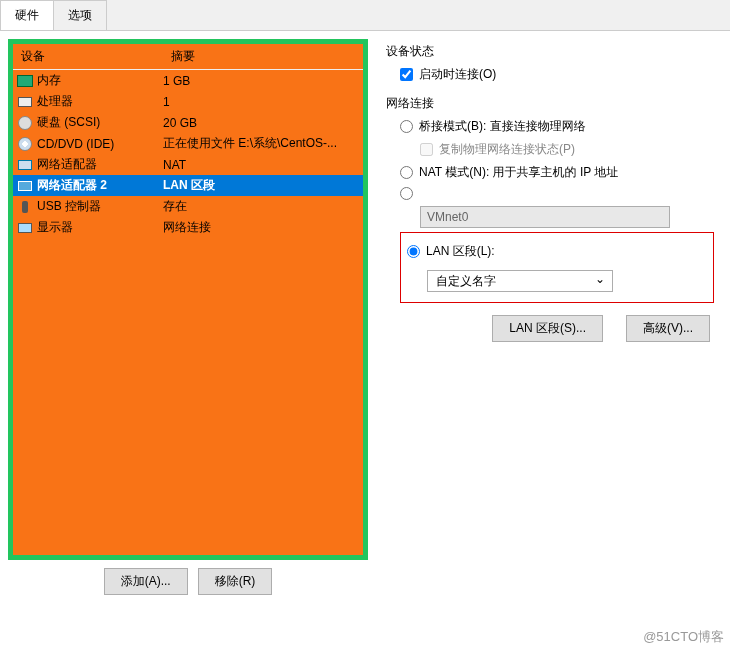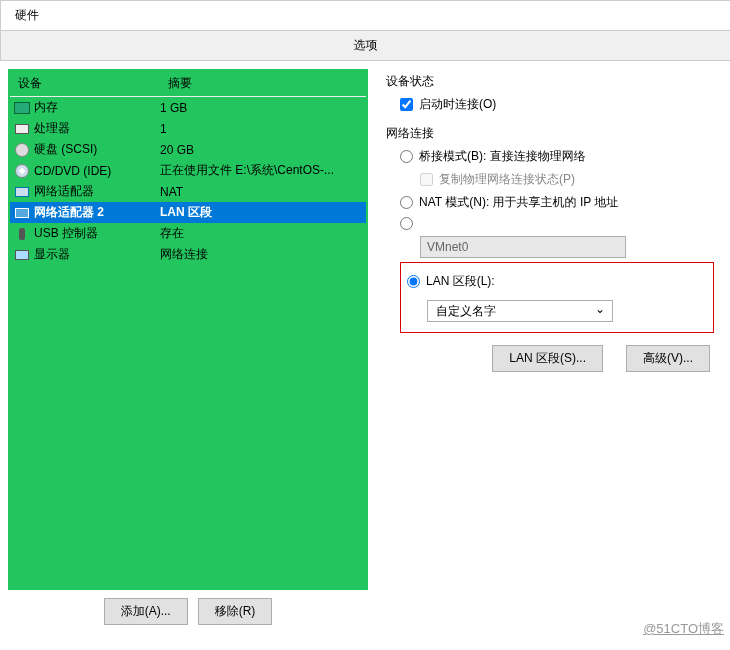--- a/index.html
+++ b/index.html
@@ -1,52 +1,52 @@
 <!DOCTYPE html>
 <html><head>
 <meta charset="utf-8">
 <style>
 * { box-sizing: border-box; margin: 0; padding: 0; }
 body { font-family: "Microsoft YaHei", "Segoe UI", Tahoma, sans-serif; font-size: 12px; background: #fff; color: #000; width: 730px; height: 650px; position: relative; }
 
-.tabs { display: flex; border-bottom: 1px solid #ccc; background: #f0f0f0; flex-direction: column; }
+.tabs { display: flex; border-bottom: 1px solid #ccc; background: #f0f0f0; }
 .tab { padding: 6px 14px; border: 1px solid #ccc; border-bottom: none; background: #fff; margin-right: -1px; cursor: pointer; }
 .tab.inactive { background: #f0f0f0; text-align: center; }
 
 .content { display: flex; padding: 8px; gap: 10px; height: 580px; }
 
 .left-panel { width: 360px; display: flex; flex-direction: column; }
-.device-list { flex: 1; border: 2px solid #22c55e; background: #22c55e; overflow: auto; }
+.device-list { flex: 1; border: 5px solid #22c55e; background: #f97316; overflow: auto; }
 .device-header { display: flex; padding: 4px 8px; font-weight: normal; border-bottom: 1px solid #eee; }
 .device-header .col1 { width: 150px; }
 .device-row { display: flex; align-items: center; padding: 2px 4px; cursor: pointer; }
 .device-row.selected { background: #0078d7; color: #fff; font-weight: bold; }
 .device-row .icon { width: 16px; height: 16px; margin-right: 4px; display: inline-flex; align-items: center; justify-content: center; }
 .device-row .col1 { width: 146px; display: flex; align-items: center; }
 .device-row .col2 { flex: 1; overflow: hidden; white-space: nowrap; text-overflow: ellipsis; }
 
 .btn-row { display: flex; justify-content: center; gap: 10px; padding: 8px 0; }
 .btn { padding: 4px 16px; border: 1px solid #adadad; background: #e1e1e1; cursor: pointer; font-size: 12px; }
 
 .right-panel { flex: 1; padding: 4px 8px; }
 .group { margin-bottom: 12px; }
 .group-title { margin-bottom: 6px; }
 .group-body { padding-left: 14px; }
 .opt { display: flex; align-items: center; margin: 6px 0; gap: 4px; }
 .opt input { margin-right: 2px; }
 .sub-opt { margin-left: 20px; color: #888; }
-.select-box { width: 206px; padding: 3px 6px; border: 1px solid #adadad; background: #e8e8e8; color: #666; margin-left: 20px; margin-top: 2px; appearance: none; position: relative; }
+.select-box { width: 250px; padding: 3px 6px; border: 1px solid #adadad; background: #e8e8e8; color: #666; margin-left: 20px; margin-top: 2px; appearance: none; position: relative; }
 .select-wrap { position: relative; display: inline-block; margin-left: 20px; margin-top: 4px; }
 .select-wrap::after { content: "⌄"; position: absolute; right: 8px; top: 2px; pointer-events: none; }
 .select-wrap select { width: 186px; padding: 3px 6px 3px 8px; border: 1px solid #adadad; background: #fff; appearance: none; font-size: 12px; }
 .highlight-box { border: 1px solid #d00; padding: 4px 6px 10px 6px; margin-top: 4px; }
 
 .bottom-btns { display: flex; justify-content: flex-end; gap: 23px; margin-top: 10px; padding-right: 4px; }
 
-.watermark { position: absolute; right: 6px; bottom: 12px; color: #999; font-size: 13px; text-decoration: underline; }
+.watermark { position: absolute; right: 6px; bottom: 4px; color: #999; font-size: 13px; }
 
 
 .ic { width:16px; height:12px; display:inline-block; }
 .ic-mem { background: linear-gradient(#2a7, #2a7); border: 1px solid #063; }
 .ic-cpu { width:14px; height:10px; border:1px solid #555; background:#eee; }
 .ic-hdd { width:14px; height:14px; border-radius:50%; border:1px solid #888; background:#ddd; }
 .ic-cd { width:14px; height:14px; border-radius:50%; border:1px solid #888; background: radial-gradient(circle,#fff 30%,#cde 31%); }
 .ic-net { width:14px; height:10px; border:1px solid #07a; background:#cde; }
 .ic-net.sel { border-color:#fff; background:#5ad; }
 .ic-usb { width:6px; height:12px; background:#555; border-radius:2px; }

